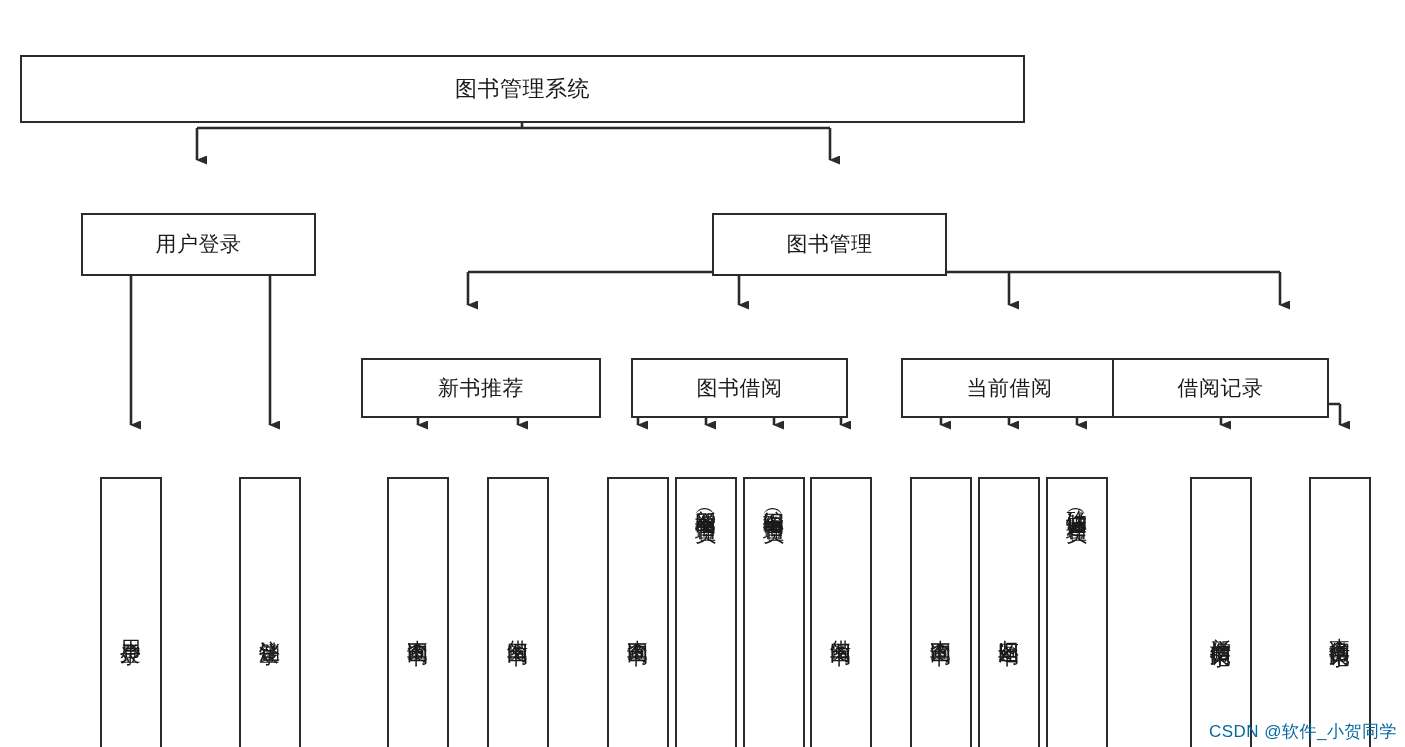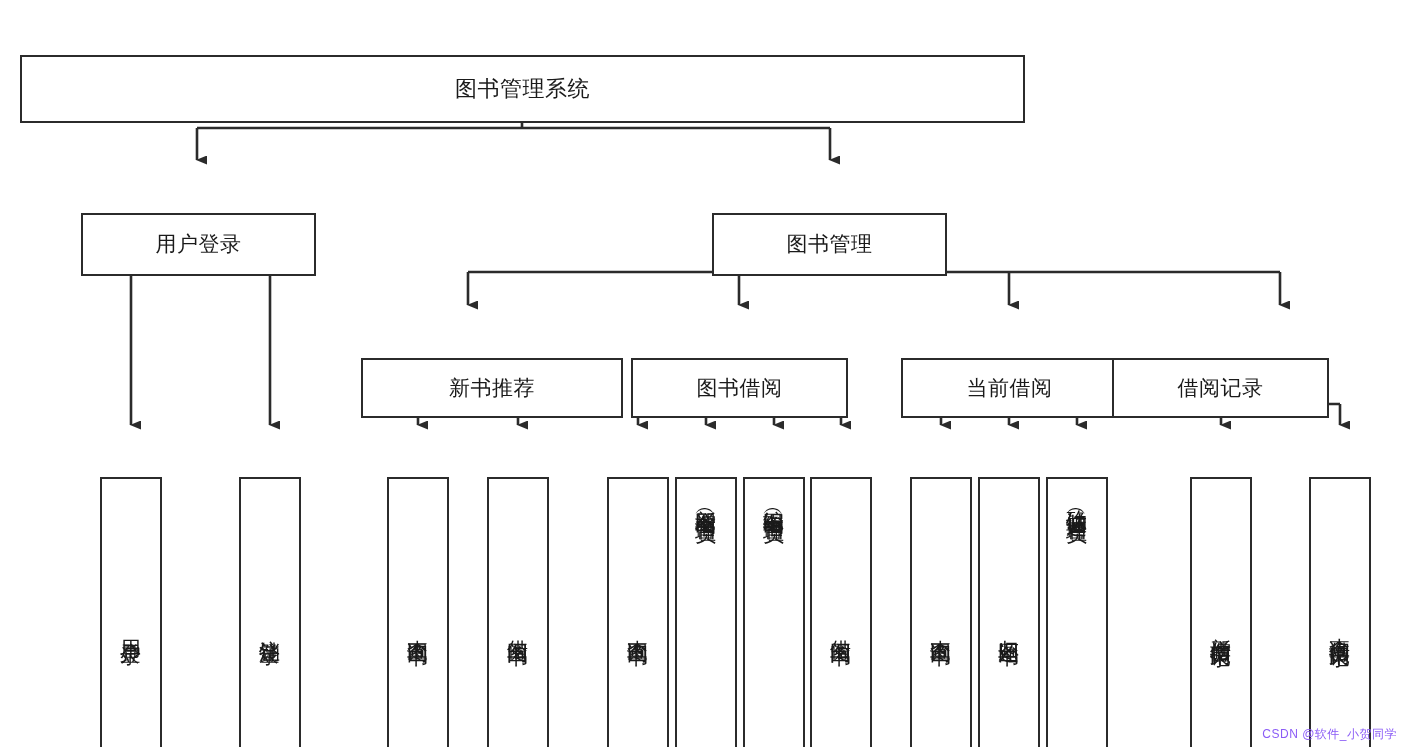--- a/index.html
+++ b/index.html
@@ -58,22 +58,22 @@
     white-space:nowrap;
   }
   .node.v.center{
     align-items:center;
     padding-top:0;
   }
   .watermark{
     position:absolute;
     right:8px;
     bottom:4px;
-    font-size:12px;
-    color:#8b5cf6;
+    font-size:17px;
+    color:#0369a1;
     white-space:nowrap;
     letter-spacing:0.5px;
   }
 </style>
 </head>
 <body>
 
 <div id="canvas">
 
   <svg class="wires" viewBox="0 0 1405 747" xmlns="http://www.w3.org/2000/svg">
@@ -131,21 +131,21 @@
   </div>
 
   <div class="node h" style="left:81px; top:170px; width:235px; height:63px;">
     <span class="label">用户登录</span>
   </div>
 
   <div class="node h" style="left:712px; top:170px; width:235px; height:63px;text-align:center;">
     <span class="label">图书管理</span>
   </div>
 
-  <div class="node h" style="left:361px; top:315px; width:262px; height:60px;">
+  <div class="node h" style="left:361px; top:315px; width:240px; height:60px;">
     <span class="label">新书推荐</span>
   </div>
 
   <div class="node h" style="left:901px; top:315px; width:217px; height:60px;">
     <span class="label">当前借阅</span>
   </div>
 
   <div class="node h" style="left:631px; top:315px; width:217px; height:60px;">
     <span class="label">图书借阅</span>
   </div>

